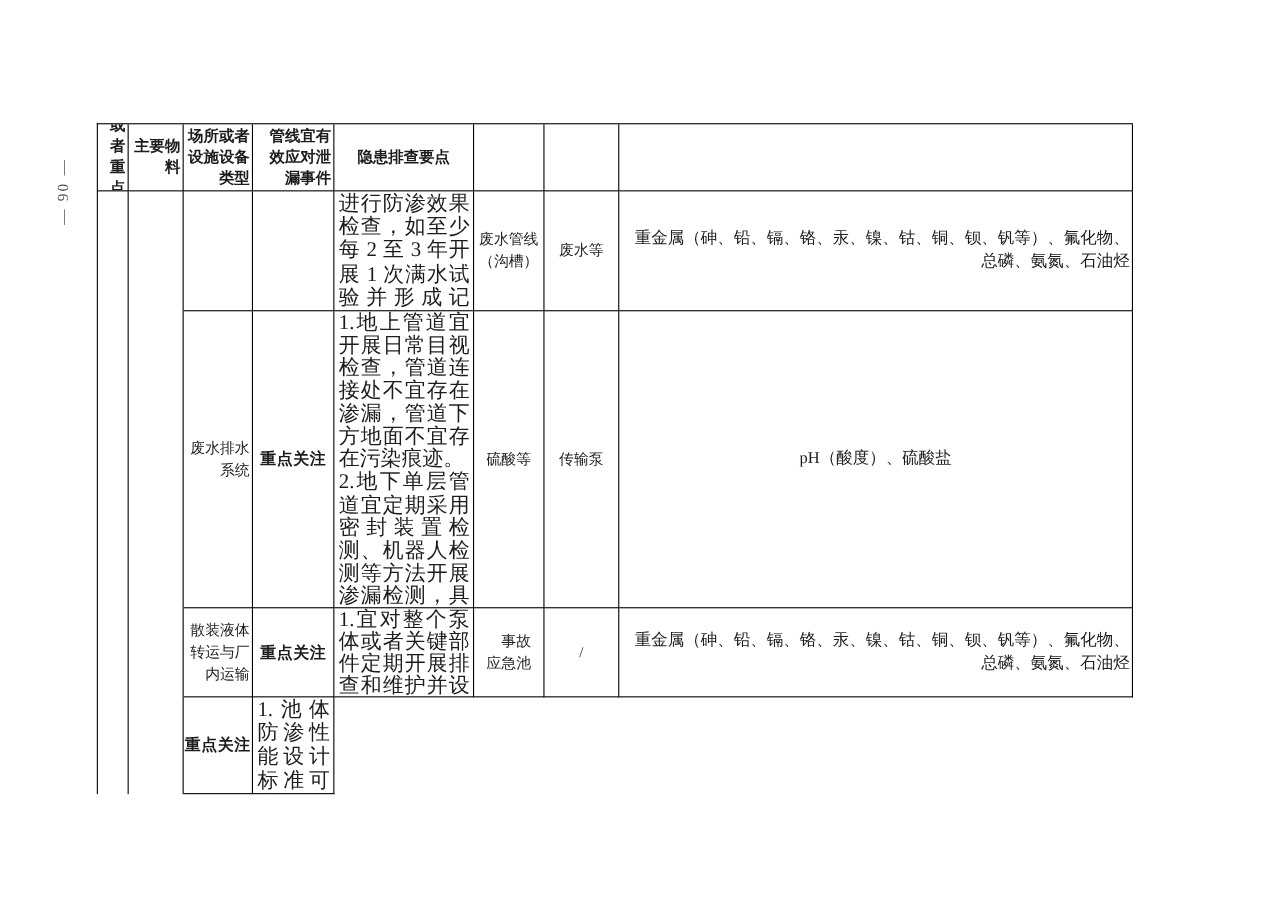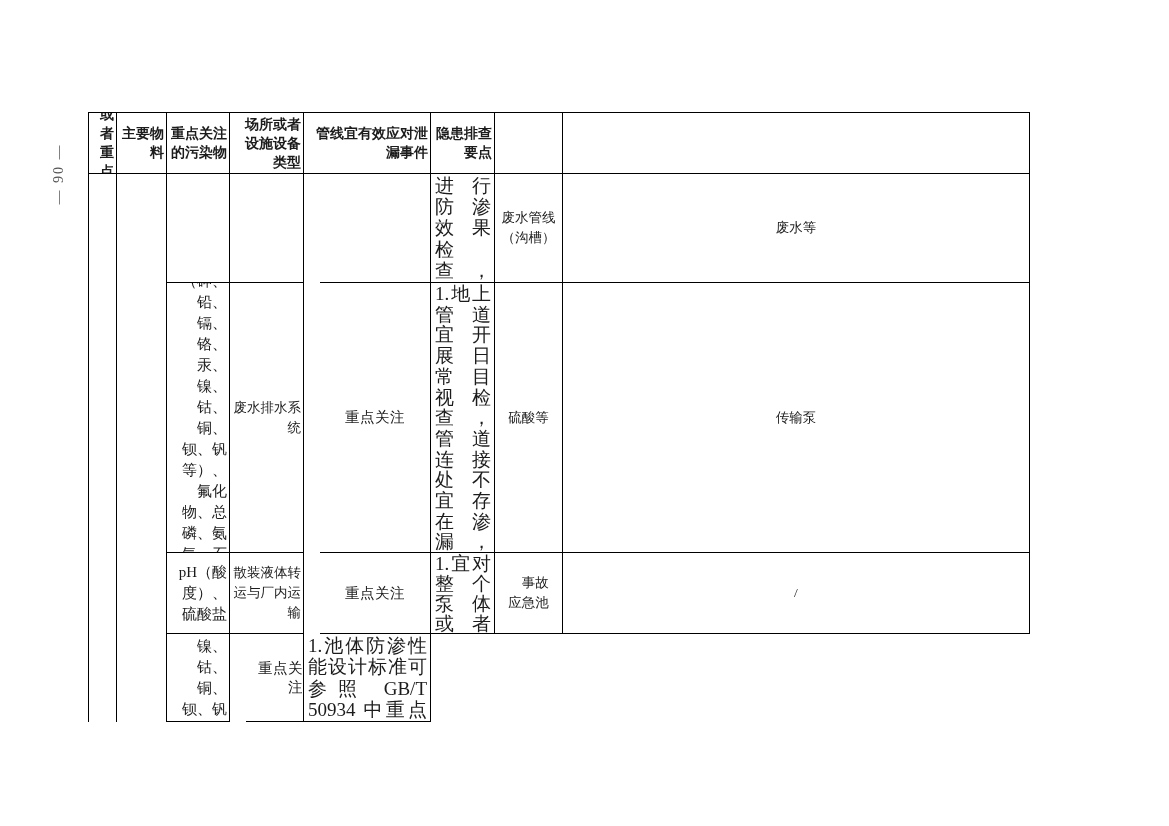--- a/index.html
+++ b/index.html
@@ -22,21 +22,21 @@
   }
   .c{
     border-right:1px solid #000;border-bottom:1px solid #000;
     box-sizing:border-box;overflow:hidden;
     display:flex;align-items:center;justify-content:center;
     text-align:right;
   }
   .head{font-weight:bold;font-size:14px;line-height:19px;padding:1px 2px;}
   .lbl{font-size:13.5px;line-height:20px;padding:1px 2px;white-space:pre-line;}
   .pol{font-size:15px;line-height:21px;padding:1px 2px;}
-  .lvl{font-weight:normal;font-size:14.5px;letter-spacing:0.5px;margin-left:16px;}
+  .lvl{font-weight:bold;font-size:14.5px;letter-spacing:0.5px;}
   .pts{
     display:block;font-size:19px;text-align:justify;
     white-space:pre-line;padding:1px 3px 0 4px;
   }
   .lh-a{line-height:21.2px;}
   .lh-b{line-height:20.7px;}
   .lh-c{line-height:20.0px;}
   .lh-d{line-height:21.3px;}
   .span-unit{grid-column:1 / 3;}
   .unit-left{grid-column:1;grid-row:2 / 6;border-bottom:none;}
@@ -44,21 +44,20 @@
 </style>
 </head>
 <body>
 
 <div class="page-number">— 90 —</div>
 
 <div class="table">
 
   <div class="c head">重点场所或者重点设施设备</div>
   <div class="c head">主要物料</div>
-  <div class="c head">重点关注的污染物</div>
   <div class="c head">场所或者设施设备类型</div>
   <div class="c head">管线宜有效应对泄漏事件</div>
   <div class="c head">隐患排查要点</div>
 
   <div class="c unit-left"></div>
   <div class="c unit-right"></div>
 
   <div class="c lbl"></div>
   <div class="c lbl"></div>
   <div class="c pol"></div>

